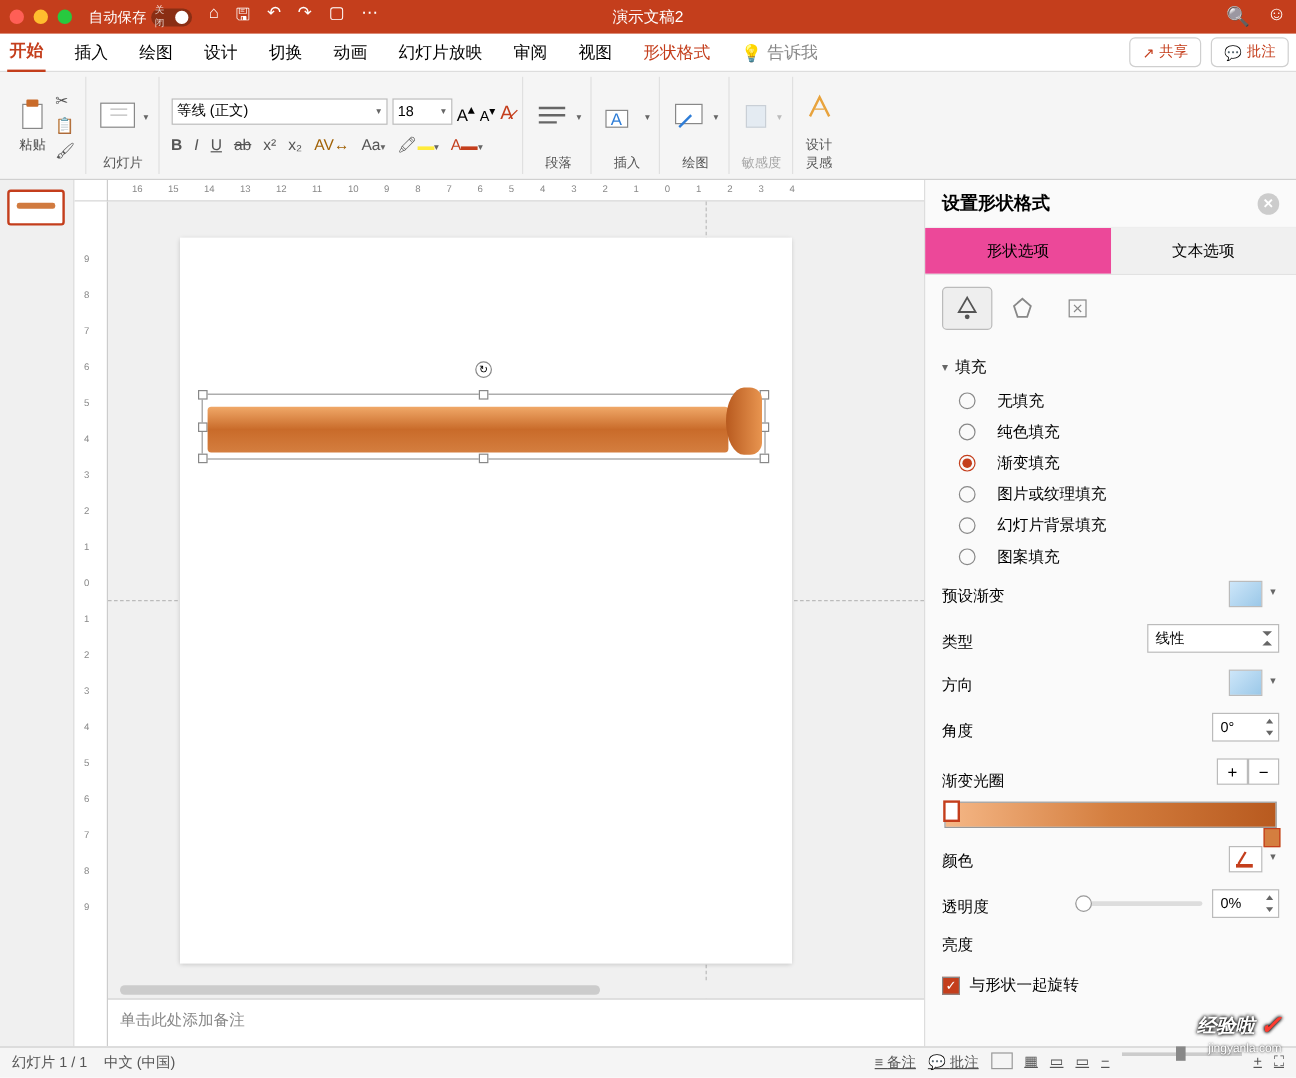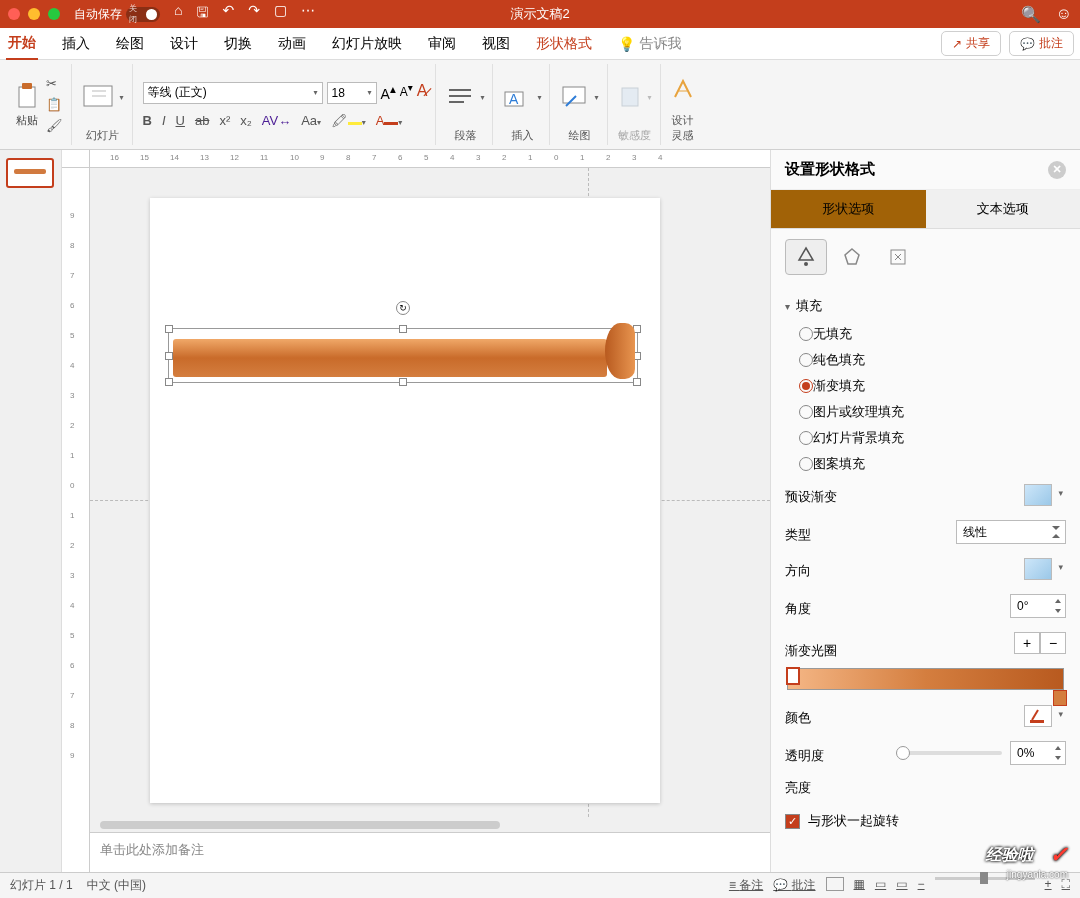--- a/index.html
+++ b/index.html
@@ -28,21 +28,21 @@
 .pill-btn.share{color:#c43e1c;}
 .pill-btn.comment{color:#c43e1c;}
 
 
 .ribbon { height:90px; background:#f5f5f5; border-bottom:1px solid #d0d0d0; display:flex; align-items:stretch; padding:4px 6px; gap:2px;}
 .grp { display:flex; flex-direction:column; align-items:center; justify-content:space-between; padding:2px 8px; border-right:1px solid #e0e0e0;}
 .grp:last-child{border-right:none;}
 .grp-icons{display:flex;align-items:center;gap:6px;flex:1;}
 .grp-label{font-size:11px;color:#555;}
 .big-btn{display:flex;flex-direction:column;align-items:center;gap:2px;font-size:11px;color:#444;}
-.font-row{display:flex;gap:4px;align-items:flex-start;margin-bottom:4px;}
+.font-row{display:flex;gap:4px;align-items:flex-end;margin-bottom:4px;}
 .font-row select,.font-row .combo{border:1px solid #bbb;background:#fff;font-size:12px;height:22px;}
 .combo.fontname{width:180px;padding:0 4px;display:flex;align-items:center;justify-content:space-between;}
 .combo.fontsize{width:50px;padding:0 4px;display:flex;align-items:center;justify-content:space-between;}
 .font-btns{display:flex;gap:10px;align-items:center;font-size:13px;color:#555;}
 .font-btns span{cursor:pointer;}
 .triangle{font-size:8px;color:#666;}
 .fontgrp{display:flex;flex-direction:column;justify-content:center;gap:5px;padding:2px 8px;border-right:1px solid #e0e0e0;}
 
 
 .workspace { position:absolute; top:150px; left:0; right:0; bottom:26px; display:flex; background:#f0f0f0;}
@@ -66,28 +66,28 @@
 .notes-bar{position:absolute;bottom:0;left:28px;right:0;height:40px;background:#fff;border-top:1px solid #ccc;padding:8px 10px;font-size:13px;color:#888;}
 .hscroll{position:absolute;bottom:40px;left:28px;right:0;height:14px;background:#f0f0f0;}
 .hscroll-thumb{position:absolute;height:8px;background:#ccc;border-radius:4px;top:3px;}
 
 
 .pane { width:310px; background:#fafafa; border-left:1px solid #ddd; display:flex; flex-direction:column; position:relative;}
 .pane-header{padding:10px 14px;font-size:15px;font-weight:600;display:flex;justify-content:space-between;align-items:center;border-bottom:1px solid #eee;}
 .pane-close{width:18px;height:18px;border-radius:50%;background:#ccc;color:#fff;display:flex;align-items:center;justify-content:center;font-size:11px;cursor:pointer;}
 .pane-tabs{display:flex;border-bottom:1px solid #ddd;}
 .pane-tab{flex:1;text-align:center;padding:10px 0;font-size:13px;cursor:pointer;background:#f0f0f0;}
-.pane-tab.active{background:#a16207;}
+.pane-tab.active{background:#ec4899;}
 .pane-icons{display:flex;gap:4px;padding:10px 14px;}
 .pane-icon-btn{width:42px;height:36px;border:1px solid transparent;display:flex;align-items:center;justify-content:center;border-radius:4px;cursor:pointer;}
 .pane-icon-btn.active{border-color:#bbb;background:#eee;}
 .section{padding:6px 14px;}
 .section-hdr{font-size:13px;padding:6px 0;display:flex;align-items:center;gap:6px;cursor:pointer;}
 .chev{font-size:10px;color:#666;}
-.radio-row{display:flex;align-items:center;gap:0;padding:4px 0 4px 14px;font-size:13px;}
+.radio-row{display:flex;align-items:center;gap:18px;padding:4px 0 4px 14px;font-size:13px;}
 .radio{width:14px;height:14px;border:1px solid #888;border-radius:50%;display:inline-flex;align-items:center;justify-content:center;}
 .radio.checked::after{content:"";width:8px;height:8px;background:#c43e1c;border-radius:50%;}
 .radio.checked{border-color:#c43e1c;}
 .prop-row{display:flex;align-items:flex-end;justify-content:space-between;padding:7px 0;font-size:13px;}
 .color-sw{width:28px;height:22px;border:1px solid #bbb;background:linear-gradient(135deg,#cde6f9,#9bc8e8);position:relative;}
 .color-sw::after{content:"▾";position:absolute;right:-12px;top:3px;font-size:9px;color:#666;}
 .dd-wrap{position:relative;padding-right:14px;}
 .select-box{border:1px solid #bbb;background:#fff;font-size:12px;height:24px;padding:0 18px 0 6px;display:flex;align-items:center;position:relative;min-width:100px;}
 .select-box::after{content:"";position:absolute;right:5px;top:5px;width:0;height:0;border-left:4px solid transparent;border-right:4px solid transparent;border-top:4px solid #666;}
 .select-box::before{content:"";position:absolute;right:5px;bottom:5px;width:0;height:0;border-left:4px solid transparent;border-right:4px solid transparent;border-bottom:4px solid #666;}
@@ -108,21 +108,21 @@
 .chk{width:15px;height:15px;border:1px solid #888;background:#c43e1c;color:#fff;display:flex;align-items:center;justify-content:center;font-size:11px;}
 
 
 .status{position:absolute;bottom:0;left:0;right:0;height:26px;background:#f5f5f5;border-top:1px solid #ccc;display:flex;align-items:center;padding:0 10px;font-size:12px;color:#555;gap:14px;}
 .status-right{margin-left:auto;display:flex;align-items:flex-start;gap:10px;text-decoration:underline;}
 .zoom-slider{width:100px;height:3px;background:#ccc;position:relative;}
 .zoom-thumb{position:absolute;width:8px;height:12px;background:#888;top:-5px;left:45px;}
 .view-btn{width:18px;height:14px;border:1px solid #999;}
 
 
-.watermark{position:absolute;right:12px;bottom:30px;font-size:16px;font-weight:bold;color:#fff;text-shadow:0 0 3px #000,0 0 3px #000;font-style:italic;display:flex;align-items:center;gap:16px;z-index:100;}
+.watermark{position:absolute;right:12px;bottom:30px;font-size:16px;font-weight:bold;color:#fff;text-shadow:0 0 3px #000,0 0 3px #000;font-style:italic;display:flex;align-items:center;gap:4px;z-index:100;}
 .watermark .check{color:#ff3b30;font-size:22px;}
 .watermark-sub{position:absolute;right:12px;bottom:18px;font-size:10px;color:#fff;text-shadow:0 0 2px #000;z-index:100;}
 
 svg{display:block;}
 </style>
 </head>
 <body>
 
 <div class="titlebar">
   <div class="traffic">
@@ -213,21 +213,21 @@
       <span style="font-size:12px;">A<sup>▾</sup></span>
       <span style="color:#c43e1c;">A̷</span>
     </div>
     <div class="font-btns">
       <span><b>B</b></span>
       <span><i>I</i></span>
       <span><u>U</u></span>
       <span><s>ab</s></span>
       <span>x²</span>
       <span>x₂</span>
-      <span style="color:#4c1d95;">AV↔</span>
+      <span style="color:#a16207;">AV↔</span>
       <span>Aa<span class="triangle">▾</span></span>
       <span>🖍<span style="display:inline-block;width:14px;height:3px;background:#ffeb3b;"></span><span class="triangle">▾</span></span>
       <span><span style="color:#c43e1c;">A</span><span style="display:inline-block;width:14px;height:3px;background:#c43e1c;"></span><span class="triangle">▾</span></span>
     </div>
   </div>
   <div class="grp">
     <div class="grp-icons">
       <div class="big-btn">
         <svg width="28" height="22">
             <line x1="3" y1="4" x2="25" y2="4" stroke="#666" stroke-width="2"></line>

